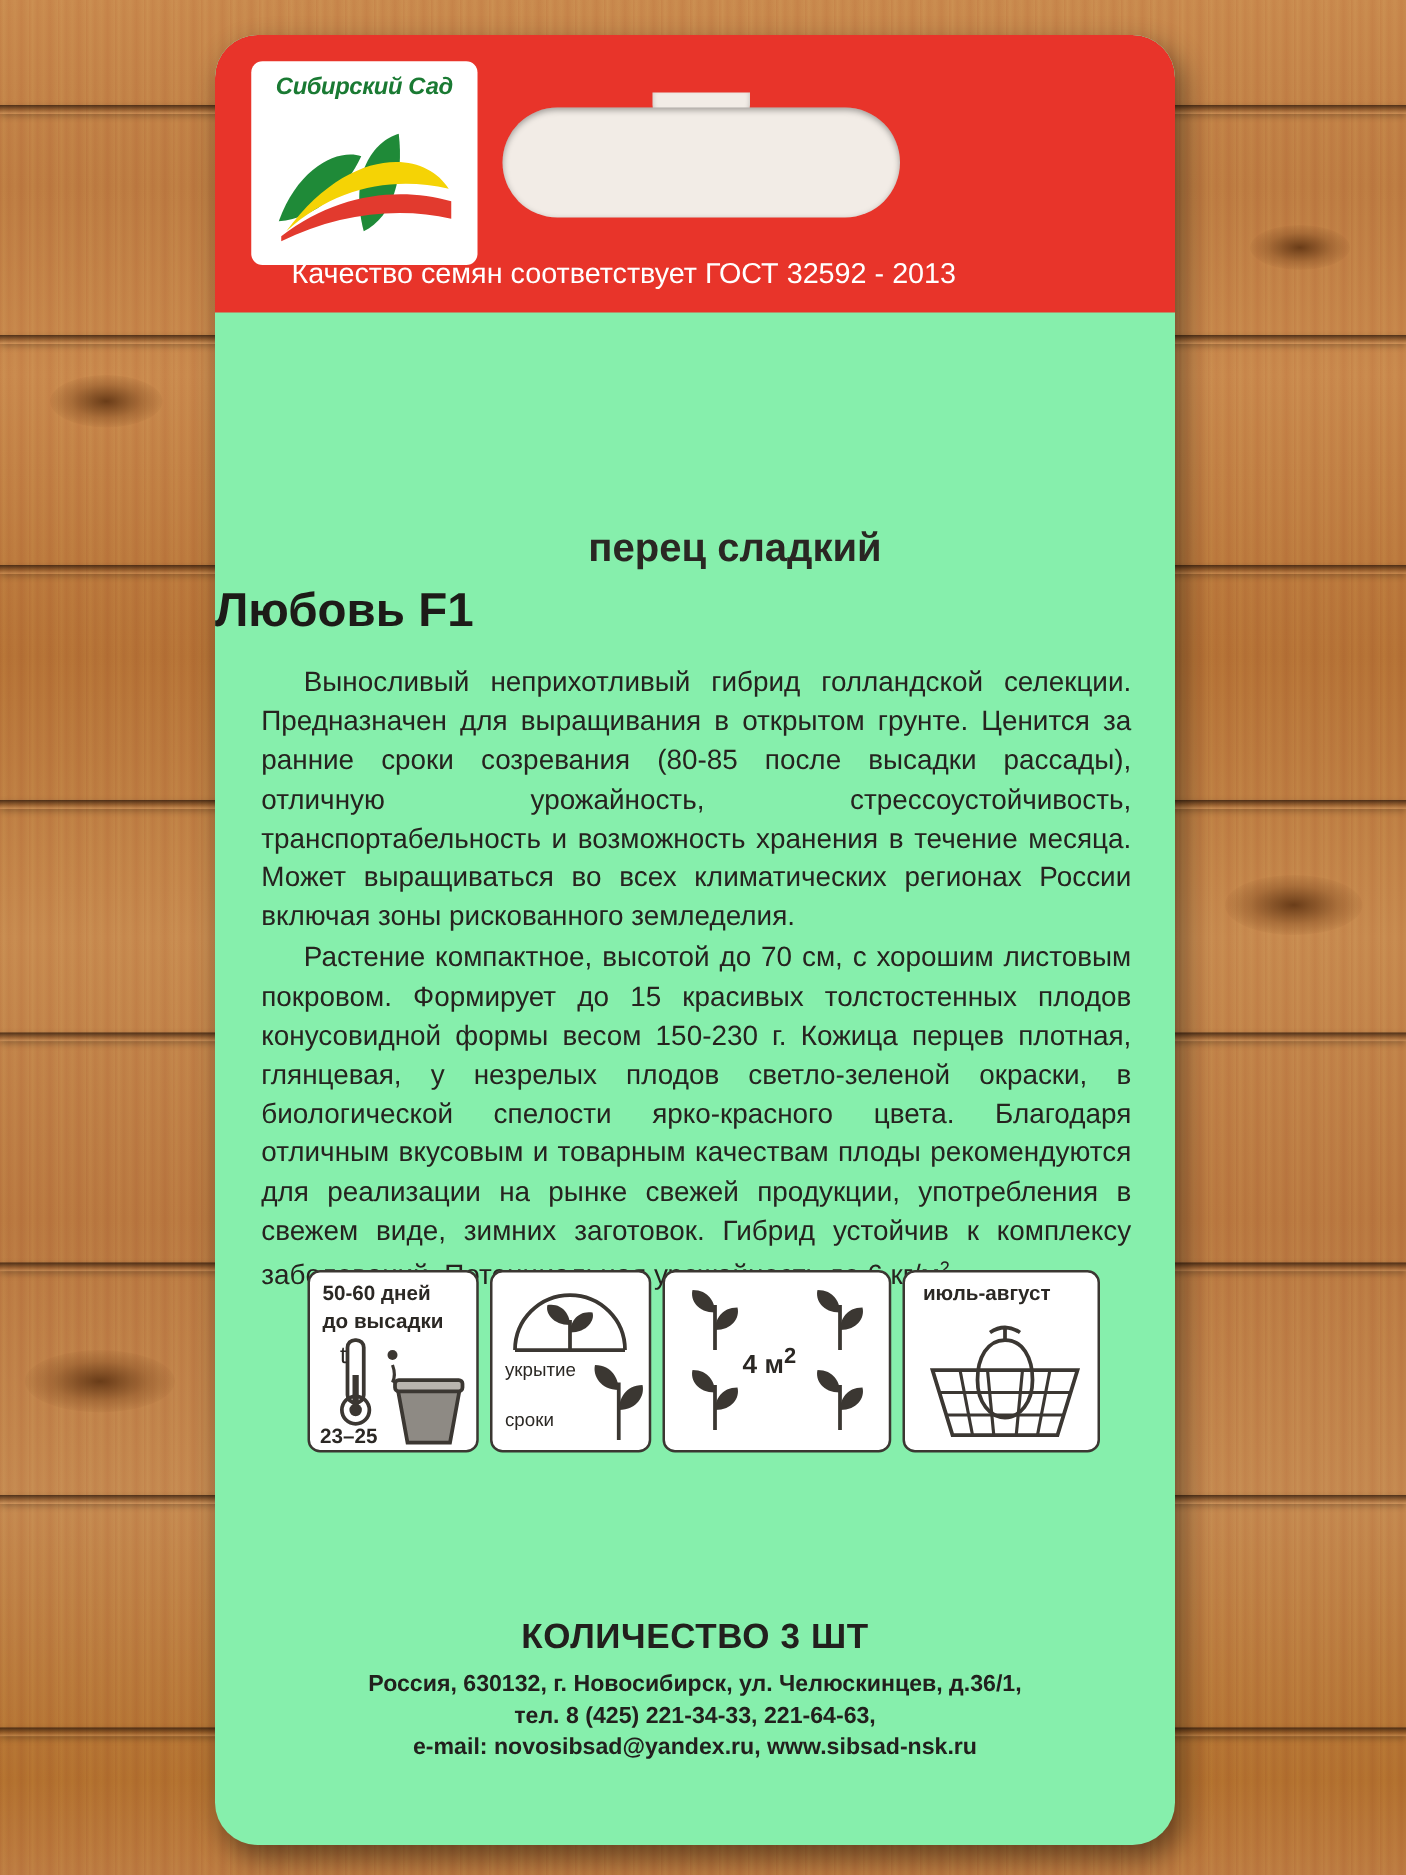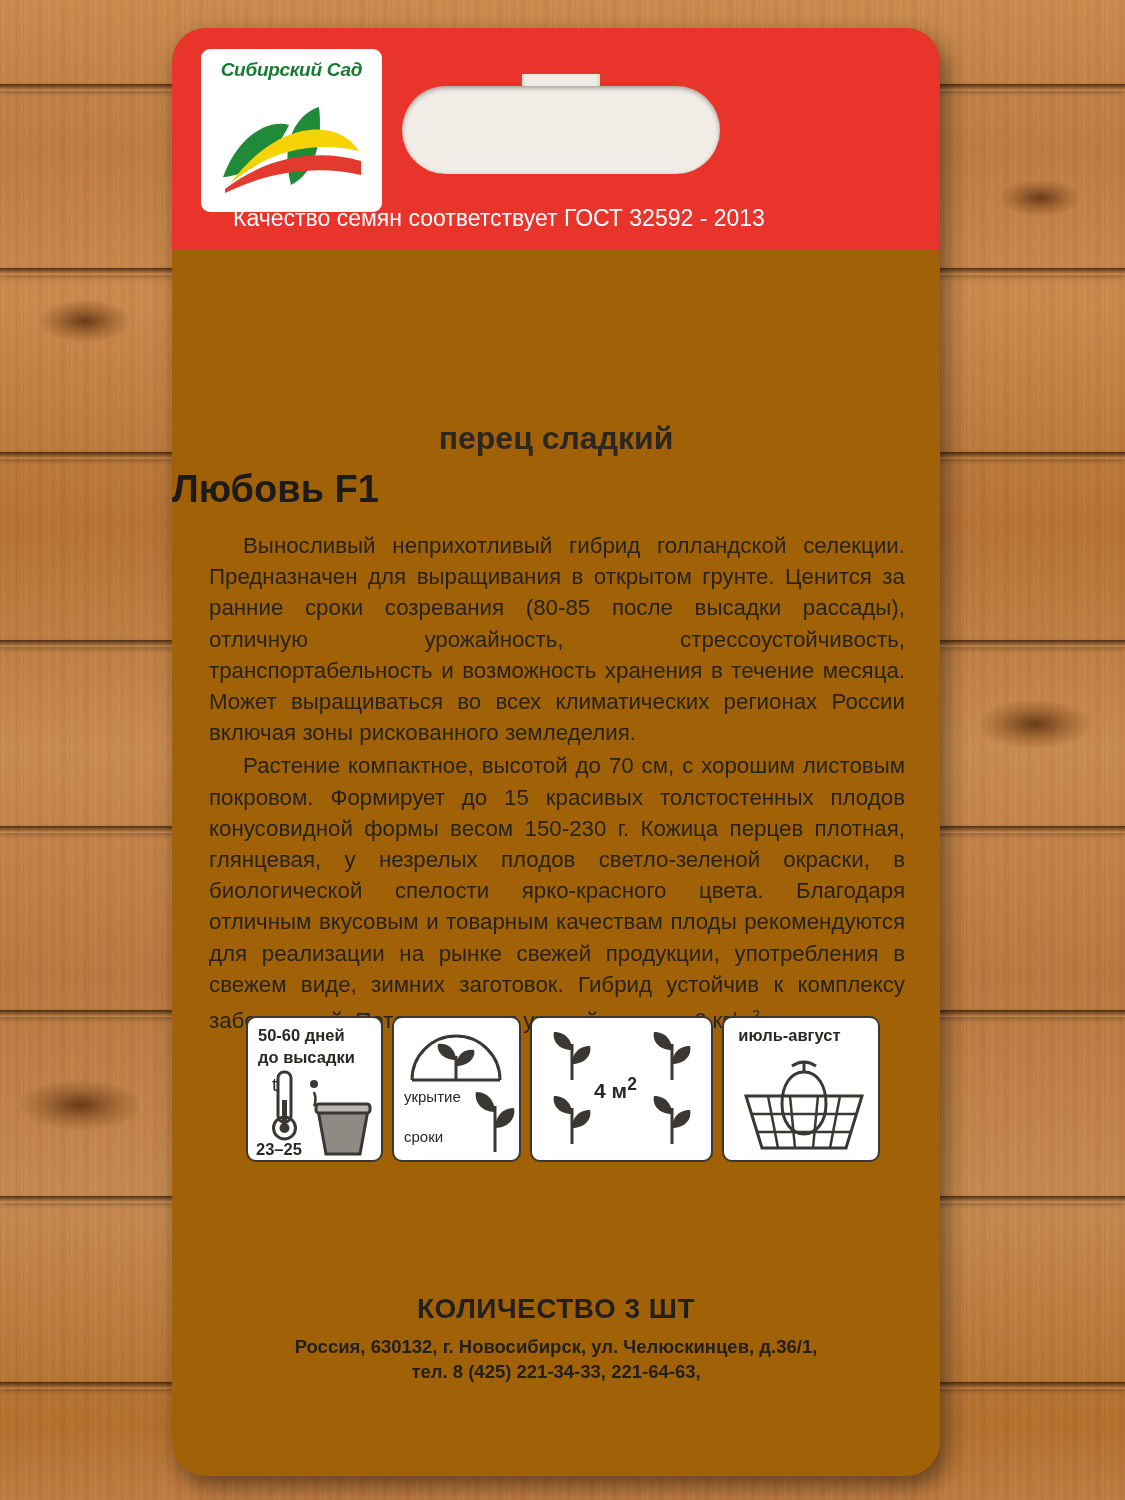--- a/index.html
+++ b/index.html
@@ -45,21 +45,21 @@
     background: radial-gradient(ellipse at center, rgba(90,48,16,0.85) 0%, rgba(140,85,40,0.5) 45%, rgba(180,120,70,0.0) 75%);
   }
 
   
   #packet {
     position: absolute;
     left: 172px;
     top: 28px;
     width: 768px;
     height: 1448px;
-    background: #a16207;
+    background: #86efac;
     border-radius: 34px;
     box-shadow: 6px 10px 22px rgba(0,0,0,0.45);
     overflow: hidden;
   }
   #header {
     position: absolute;
     left: 0;
     top: 0;
     width: 768px;
     height: 222px;
@@ -130,20 +130,21 @@
   
   #title-crop {
     position: absolute;
     left: 0;
     top: 392px;
     width: 768px;
     text-align: center;
     font-size: 32px;
     font-weight: bold;
     color: #2a2723;
+    padding-left: 32px;
   }
   #title-variety {
     position: absolute;
     left: 0;
     top: 440px;
     width: 768px;
     text-align: left;
     font-size: 38px;
     font-weight: bold;
     color: #1d1b18;
@@ -347,15 +348,16 @@
         <line x1="14" y1="62" x2="118" y2="62" stroke="#3b3732" stroke-width="2.5"></line>
         <line x1="18" y1="80" x2="113" y2="80" stroke="#3b3732" stroke-width="2.5"></line>
       </svg>
     </div>
   </div>
 
   <div id="footer">
     <div id="qty">КОЛИЧЕСТВО 3 ШТ</div>
     <div class="addr">Россия, 630132, г. Новосибирск, ул. Челюскинцев, д.36/1,</div>
     <div class="addr">тел. 8 (425) 221-34-33, 221-64-63,</div>
+    <div class="addr">e-mail: novosibsad@yandex.ru, www.sibsad-nsk.ru</div>
   </div>
 
 </div>
 
 </body></html>

